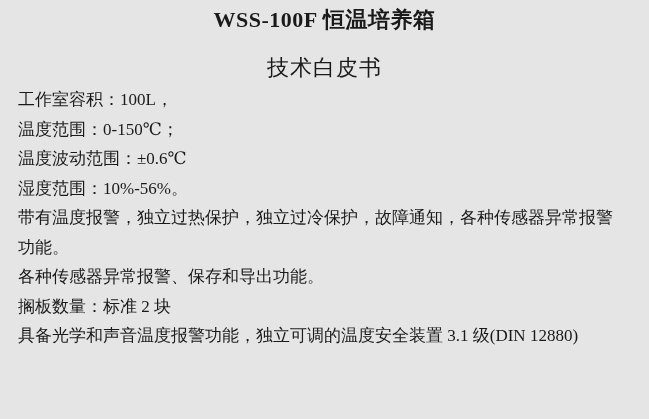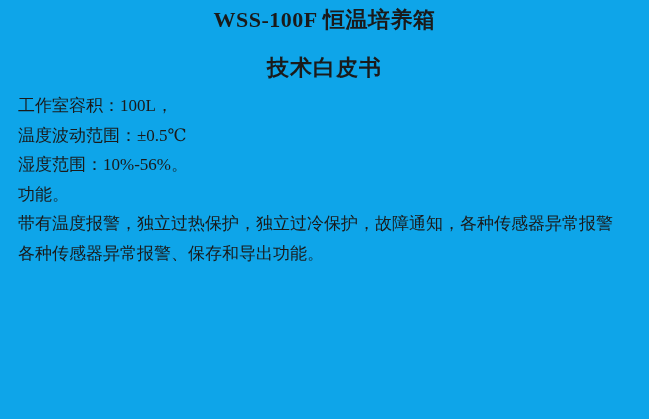--- a/index.html
+++ b/index.html
@@ -1,64 +1,67 @@
 <!DOCTYPE html>
 <html><head>
 <meta charset="utf-8">
 <style>
   * { margin: 0; padding: 0; box-sizing: border-box; }
   html, body { background: #ffffff; }
   .page {
     position: relative;
     width: 649px;
     height: 419px;
-    background: #0ea5e9;
+    background: #e5e5e5;
     overflow: hidden;
     color: #1a1a1a;
     font-family: "Liberation Serif", "DejaVu Serif", serif;
   }
   .doc-title {
     padding-top: 5px;
     height: 32px;
     line-height: 30px;
     text-align: center;
     font-size: 22px;
     font-weight: bold;
     letter-spacing: 0.5px;
   }
   .doc-subtitle {
     margin-top: 21px;
     height: 30px;
     line-height: 30px;
     text-align: center;
     font-size: 22px;
-    font-weight: bold;
+    font-weight: normal;
     letter-spacing: 1px;
   }
   .doc-body {
-    margin-top: 8px;
+    margin-top: 2px;
     padding-left: 18px;
     padding-right: 6px;
   }
   .spec-line {
     font-size: 17px;
     line-height: 29.5px;
     white-space: nowrap;
     color: #1a1a1a;
   }
 </style>
 </head>
 <body>
 
 <div class="page">
   <div class="doc-title">WSS-100F 恒温培养箱</div>
 
   <div class="doc-subtitle">技术白皮书</div>
 
   <div class="doc-body">
     <div class="spec-line">工作室容积：100L，</div>
-    <div class="spec-line">温度波动范围：±0.5℃</div>
+    <div class="spec-line">温度范围：0-150℃；</div>
+    <div class="spec-line">温度波动范围：±0.6℃</div>
     <div class="spec-line">湿度范围：10%-56%。</div>
+    <div class="spec-line">带有温度报警，独立过热保护，独立过冷保护，故障通知，各种传感器异常报警</div>
     <div class="spec-line">功能。</div>
-    <div class="spec-line">带有温度报警，独立过热保护，独立过冷保护，故障通知，各种传感器异常报警</div>
     <div class="spec-line">各种传感器异常报警、保存和导出功能。</div>
+    <div class="spec-line">搁板数量：标准 2 块</div>
+    <div class="spec-line">具备光学和声音温度报警功能，独立可调的温度安全装置 3.1 级(DIN 12880)</div>
   </div>
 </div>
 
 </body></html>

